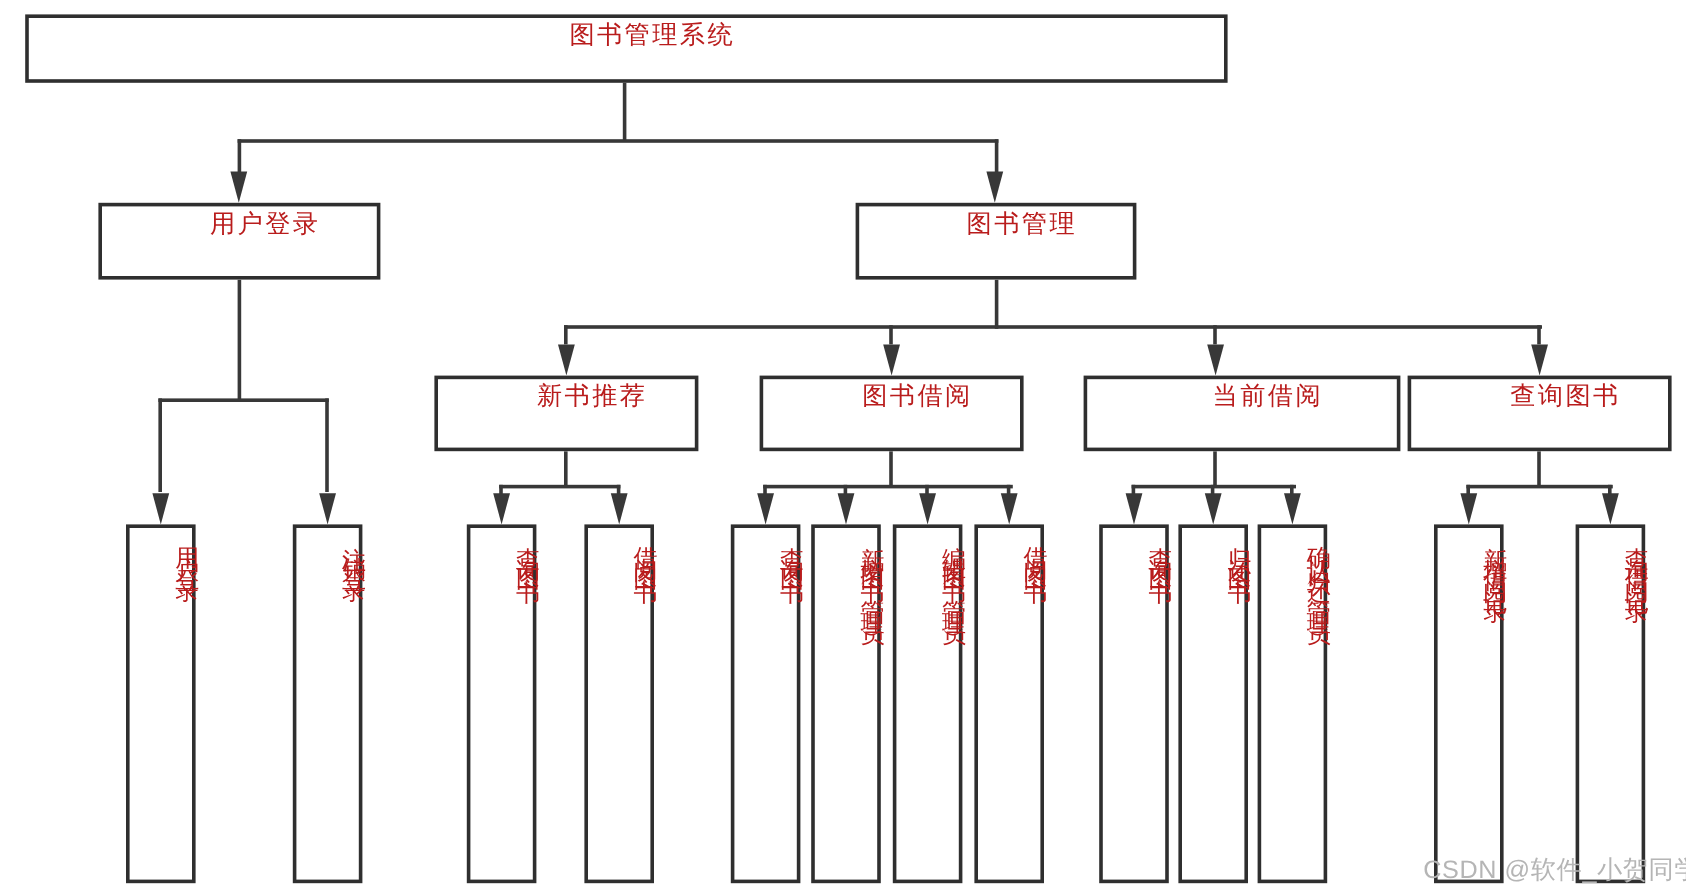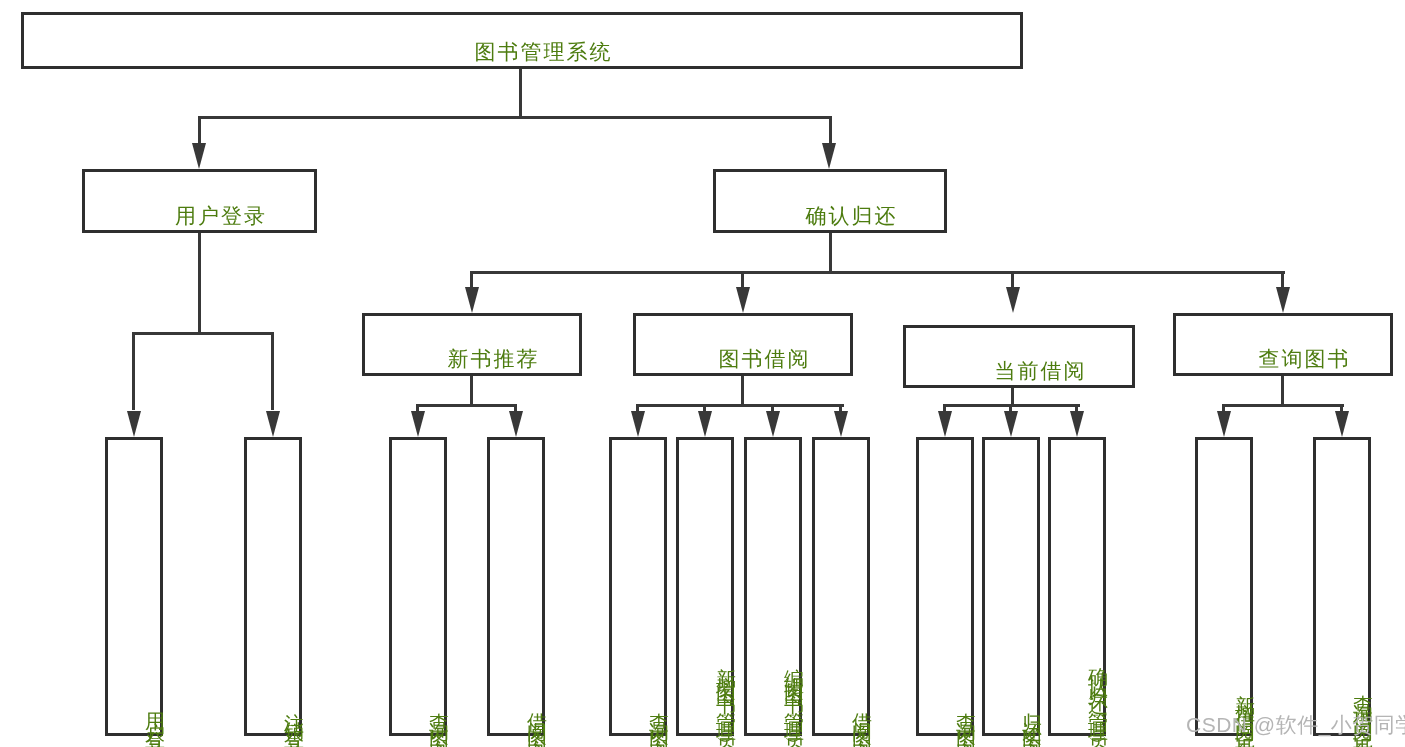--- a/index.html
+++ b/index.html
@@ -8,22 +8,22 @@
     font-family:"Liberation Sans","DejaVu Sans",sans-serif;
   }
   .ln{position:absolute;background:#383838;}
   .arrow{
     position:absolute;width:0;height:0;
     border-left:7px solid transparent;border-right:7px solid transparent;
     border-top:26px solid #383838;
   }
   .node{
     position:absolute;background:#fff;border:3px solid #2f2f2f;box-sizing:border-box;
-    display:flex;align-items:flex-end;justify-content:center;
-    color:#4d7c0f;
+    display:flex;align-items:flex-start;justify-content:center;
+    color:#b91c1c;
     padding-left:43px;
   }
   .node.h{font-size:21px;letter-spacing:2px;white-space:nowrap;}
   .node.v span{
     writing-mode:vertical-rl;text-orientation:mixed;
     font-size:20px;letter-spacing:9px;line-height:1.0;
   }
   .watermark{
     position:absolute;left:1186px;top:711px;z-index:10;
     font-size:21px;color:#b5b5b5;letter-spacing:0.5px;white-space:nowrap;
@@ -94,30 +94,30 @@
   <div class="arrow" style="left:1335px;top:411px"></div>
 
   <div class="node h" style="left:21px;top:12px;width:1002px;height:57px">
     <span>图书管理系统</span>
   </div>
 
   <div class="node h" style="left:82px;top:169px;width:235px;height:64px">
     <span>用户登录</span>
   </div>
   <div class="node h" style="left:713px;top:169px;width:234px;height:64px">
-    <span>确认归还</span>
+    <span>图书管理</span>
   </div>
 
   <div class="node h" style="left:633px;top:313px;width:220px;height:63px">
     <span>图书借阅</span>
   </div>
   <div class="node h" style="left:362px;top:313px;width:220px;height:63px">
     <span>新书推荐</span>
   </div>
-  <div class="node h" style="left:903px;top:325px;width:232px;height:63px">
+  <div class="node h" style="left:903px;top:313px;width:264px;height:63px">
     <span>当前借阅</span>
   </div>
   <div class="node h" style="left:1173px;top:313px;width:220px;height:63px">
     <span>查询图书</span>
   </div>
 
   <div class="node v" style="left:105px;top:437px;width:58px;height:299px">
     <span>用户登录</span>
   </div>
   <div class="node v" style="left:244px;top:437px;width:58px;height:299px">

